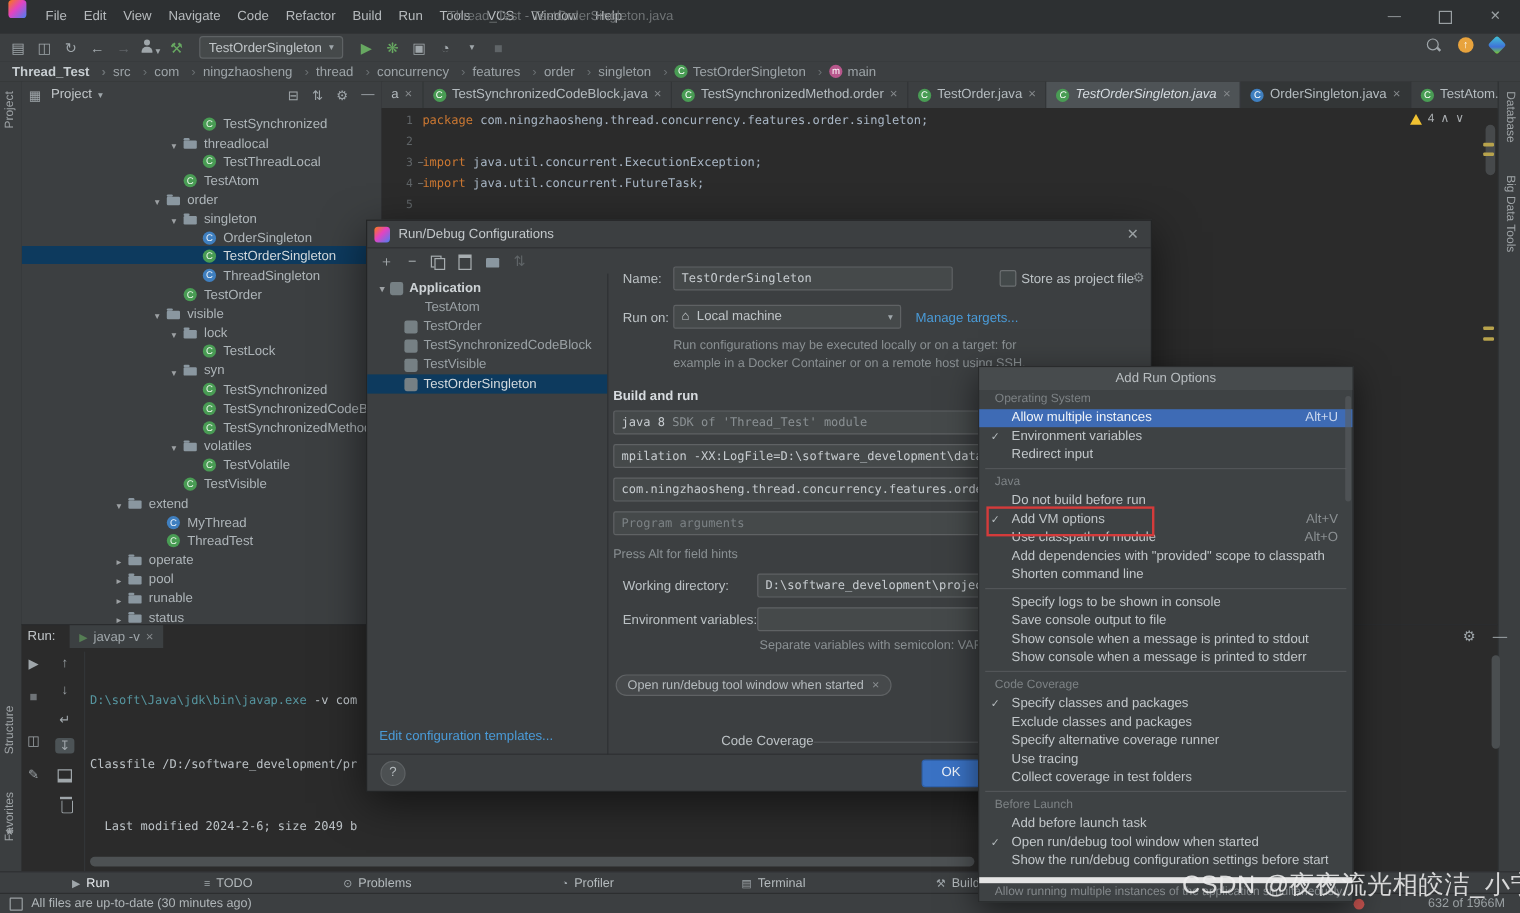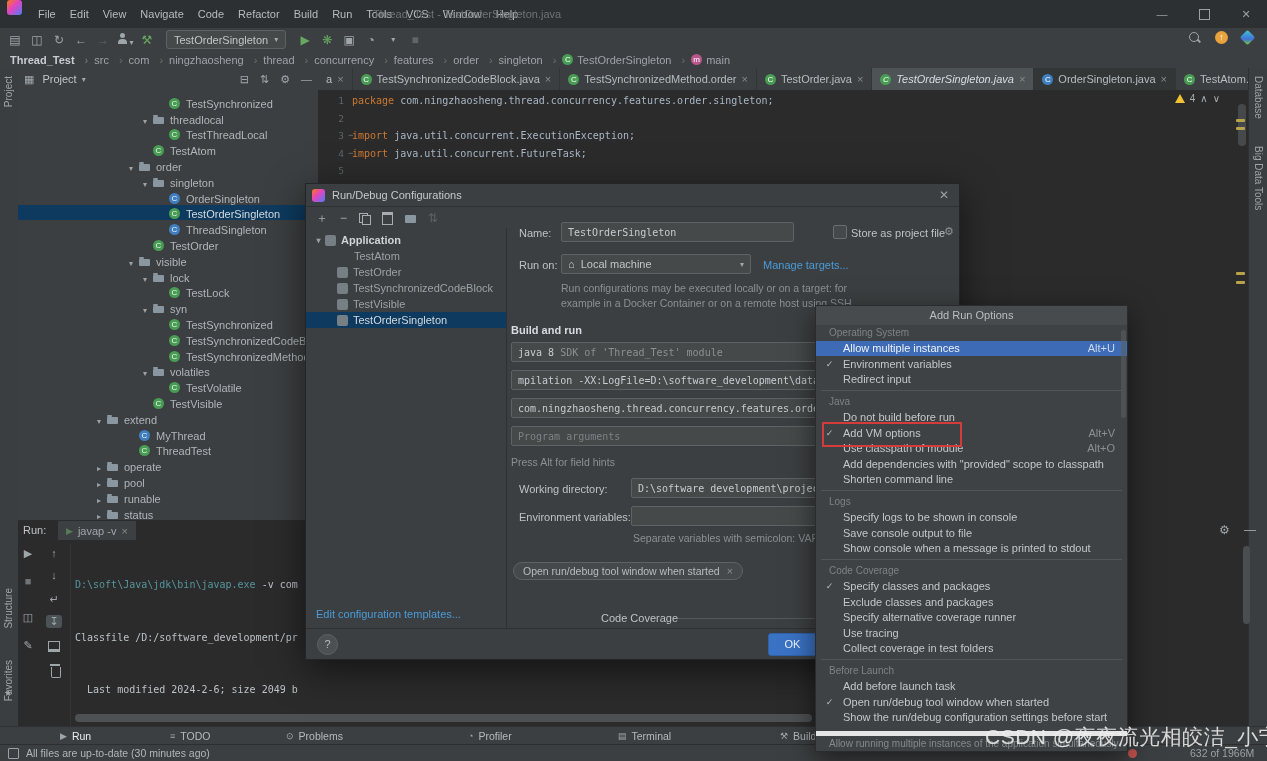--- a/index.html
+++ b/index.html
@@ -658,32 +658,35 @@
       </div>
     <div class="pi">
         <span class="chk"></span>
         <span class="plb">Add dependencies with "provided" scope to classpath</span>
       </div>
     <div class="pi">
         <span class="chk"></span>
         <span class="plb">Shorten command line</span>
       </div>
     <div class="psep"></div>
-    <div class="ph">Logs</div>
     <div class="pi">
         <span class="chk"></span>
         <span class="plb">Specify logs to be shown in console</span>
       </div>
     <div class="pi">
         <span class="chk"></span>
         <span class="plb">Save console output to file</span>
       </div>
     <div class="pi">
         <span class="chk"></span>
         <span class="plb">Show console when a message is printed to stdout</span>
+      </div>
+    <div class="pi">
+        <span class="chk"></span>
+        <span class="plb">Show console when a message is printed to stderr</span>
       </div>
     <div class="psep"></div>
     <div class="ph">Code Coverage</div>
     <div class="pi">
         <span class="chk">✓</span>
         <span class="plb">Specify classes and packages</span>
       </div>
     <div class="pi">
         <span class="chk"></span>
         <span class="plb">Exclude classes and packages</span>

